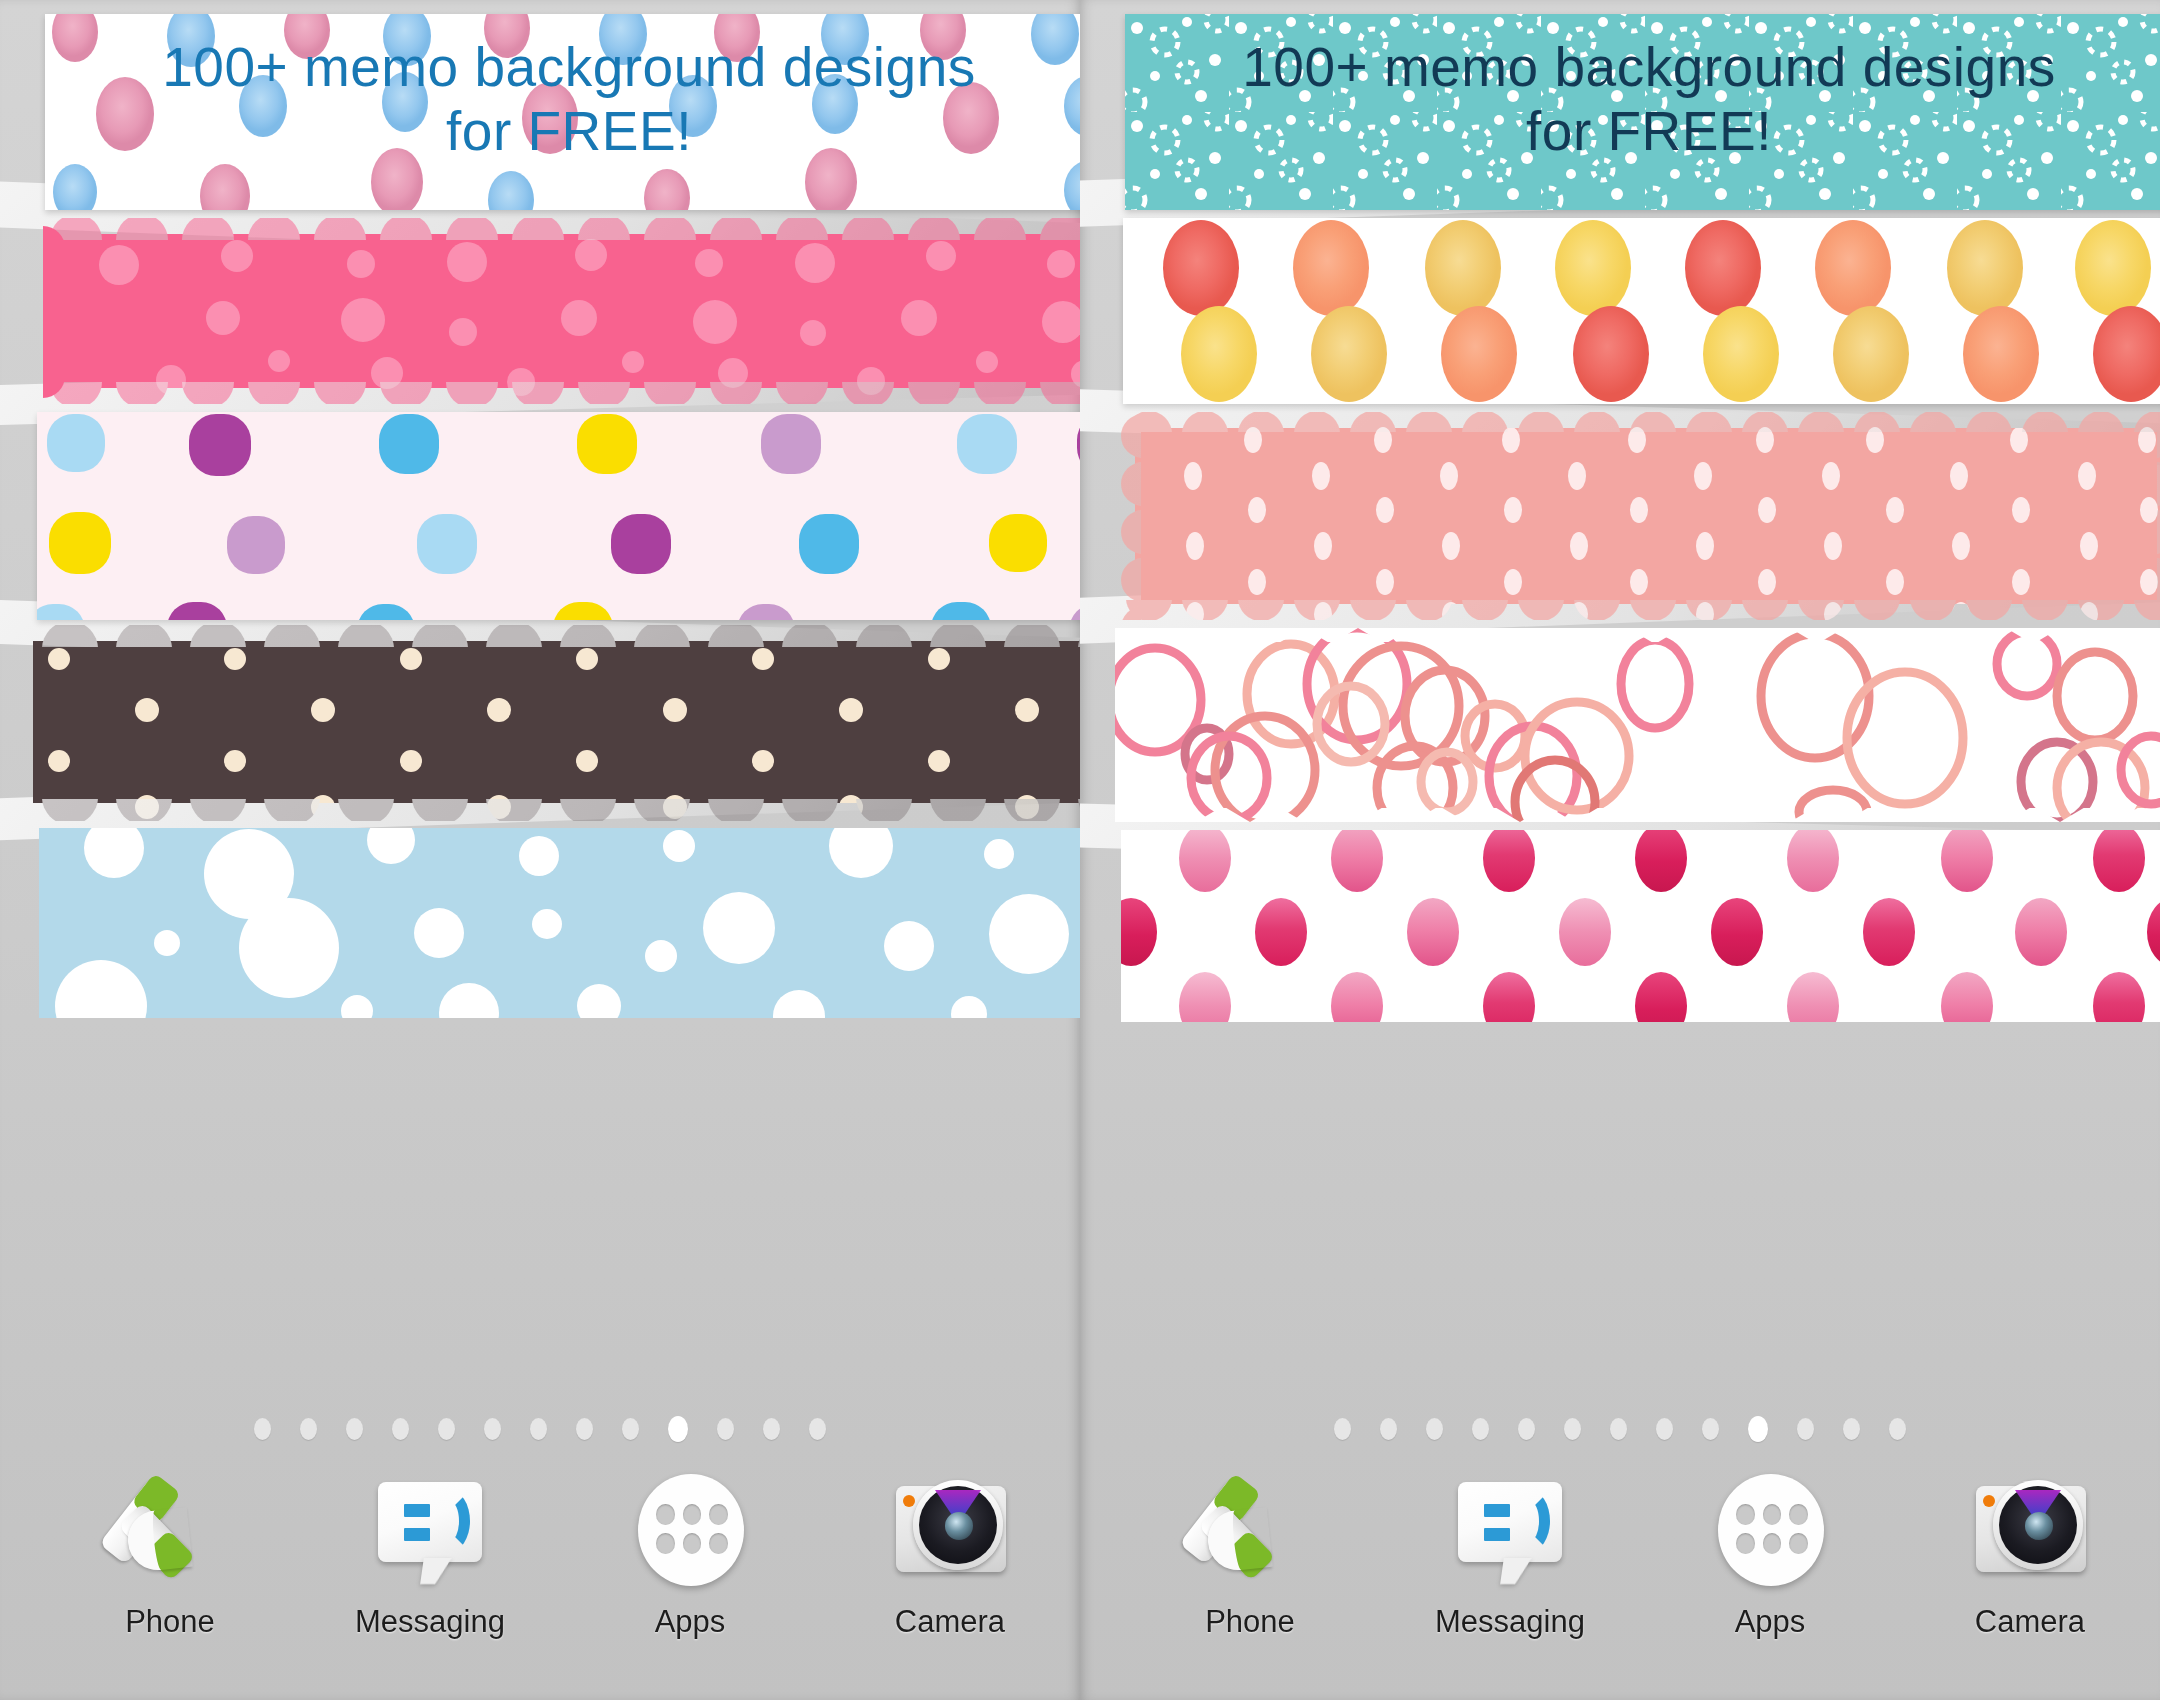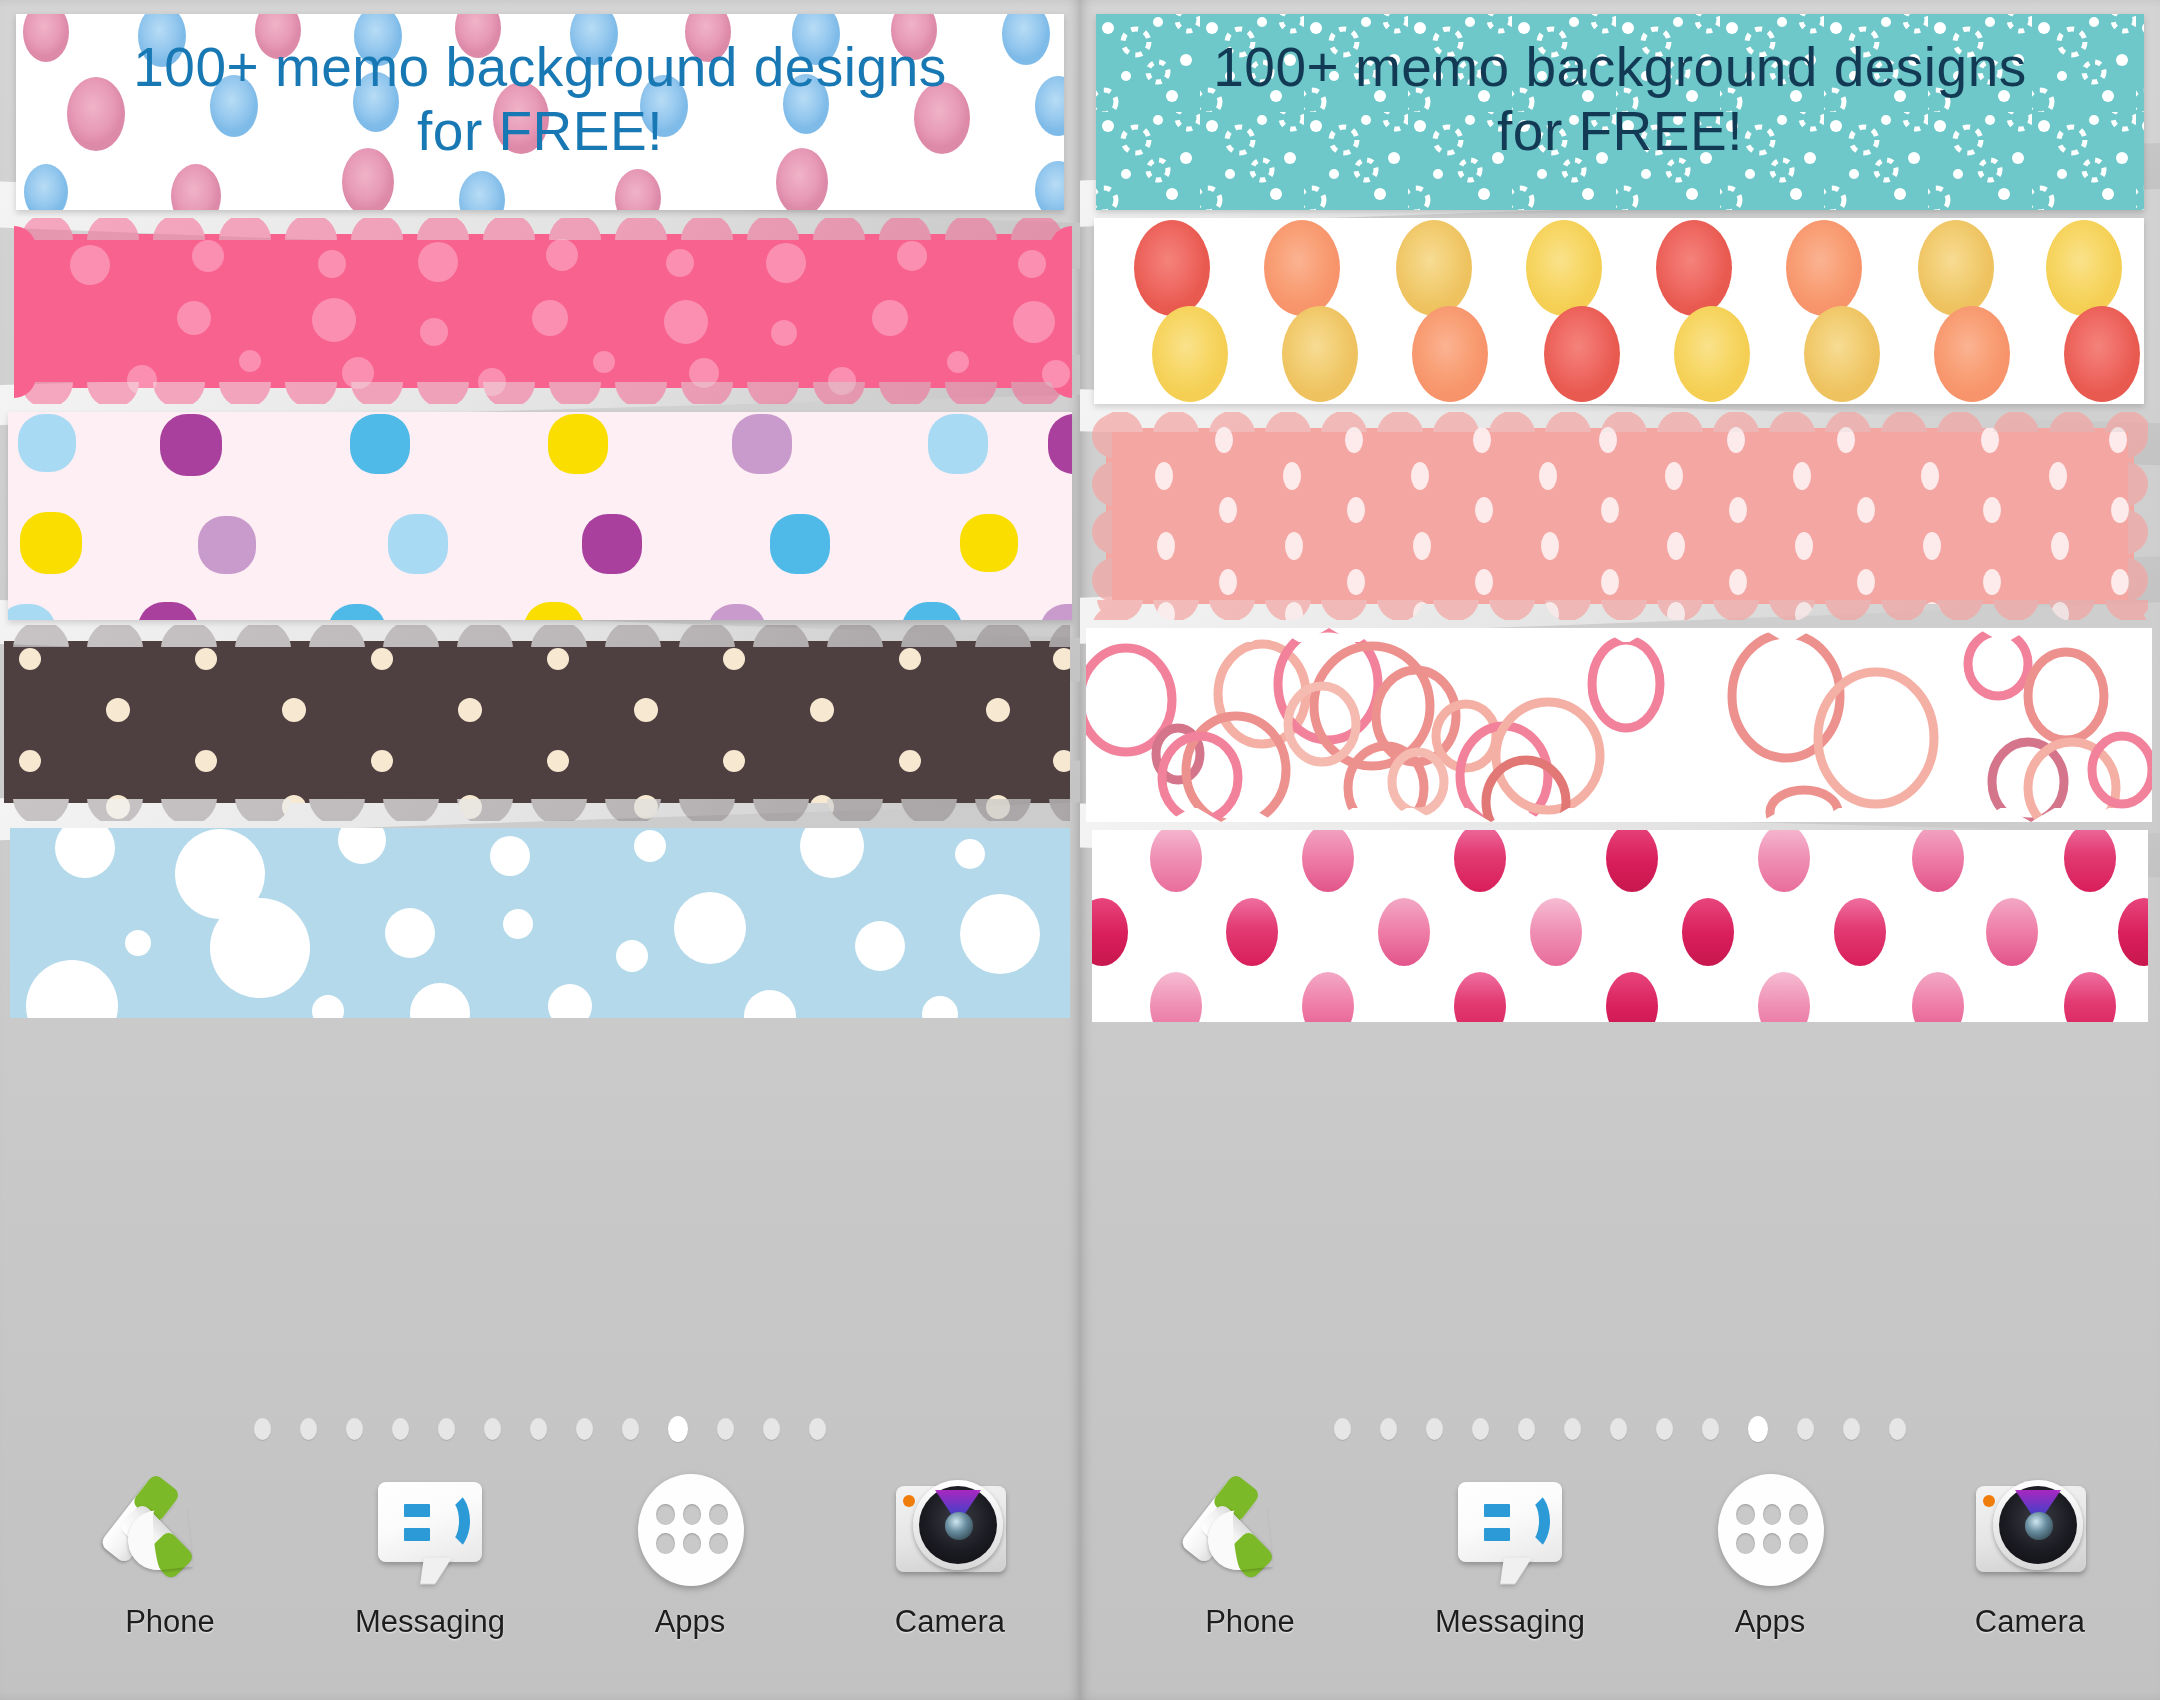--- a/index.html
+++ b/index.html
@@ -16,21 +16,21 @@
     overflow:hidden;
     background:linear-gradient(180deg,#d4d4d4 0%,#cbcbcb 55%,#c2c2c2 100%);
   }
   .screen.left  { box-shadow: inset -6px 0 14px -6px rgba(0,0,0,.25); }
   .screen.right { box-shadow: inset 6px 0 14px -6px rgba(0,0,0,.25); }
 
   
   .wall { position:absolute; left:0; top:0; width:1080px; height:1410px; overflow:hidden; }
 
   
-  .band { position:absolute; overflow:hidden; }
+  .band { position:absolute; overflow:hidden;margin-left:29px; }
   .band .inner { position:absolute; inset:0; }
 
   
   
   .b-header { left:16px; top:14px; width:1048px; height:196px; background:#ffffff;
               box-shadow:0 3px 6px rgba(0,0,0,.17); }
   .hdr-title {
     position:absolute; left:0; right:0; top:22px;
     text-align:center; line-height:1.16;
     font-size:55px; font-weight:400; letter-spacing:.5px;

